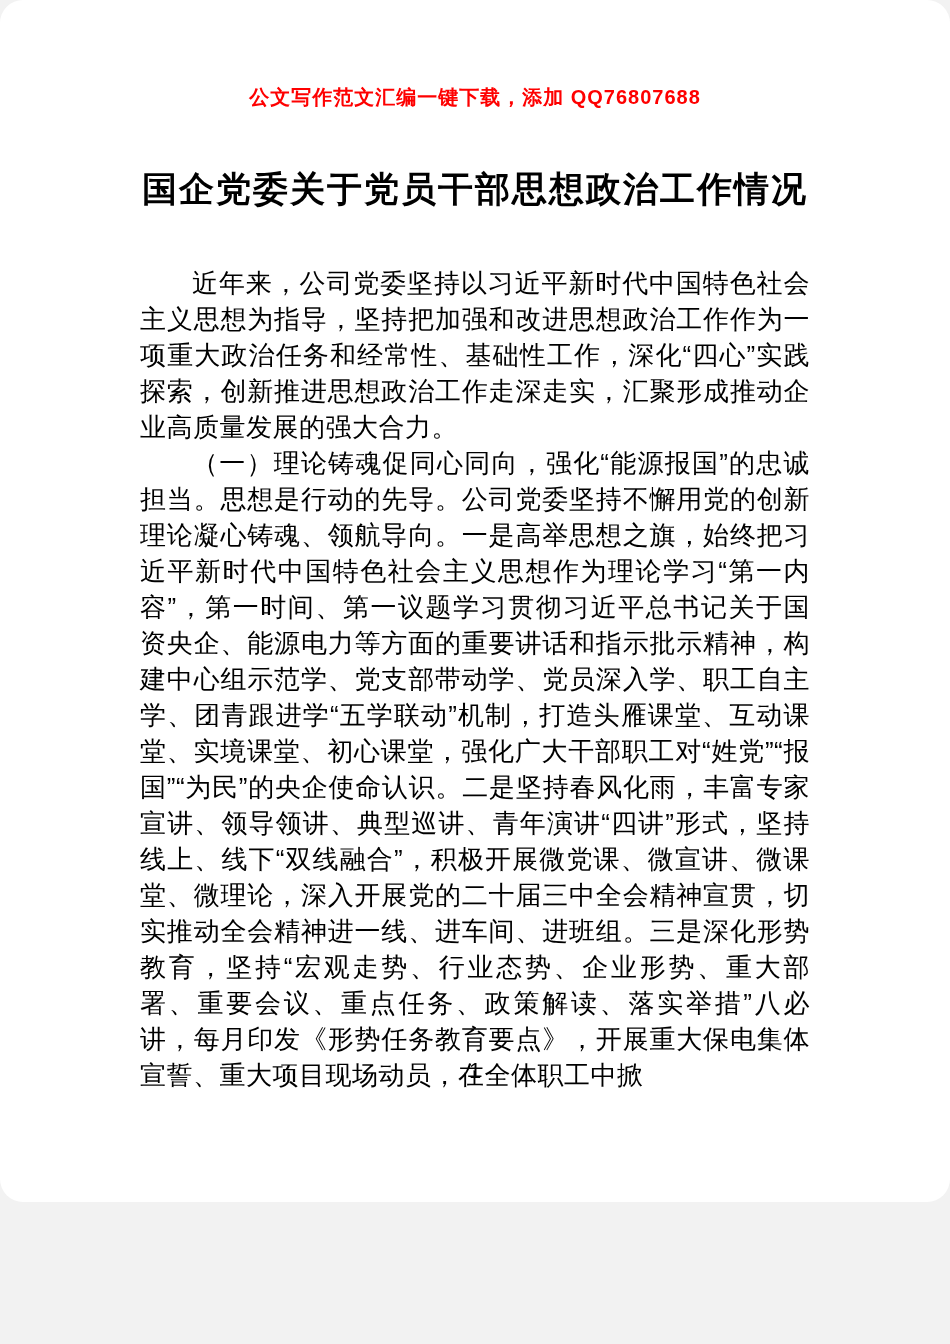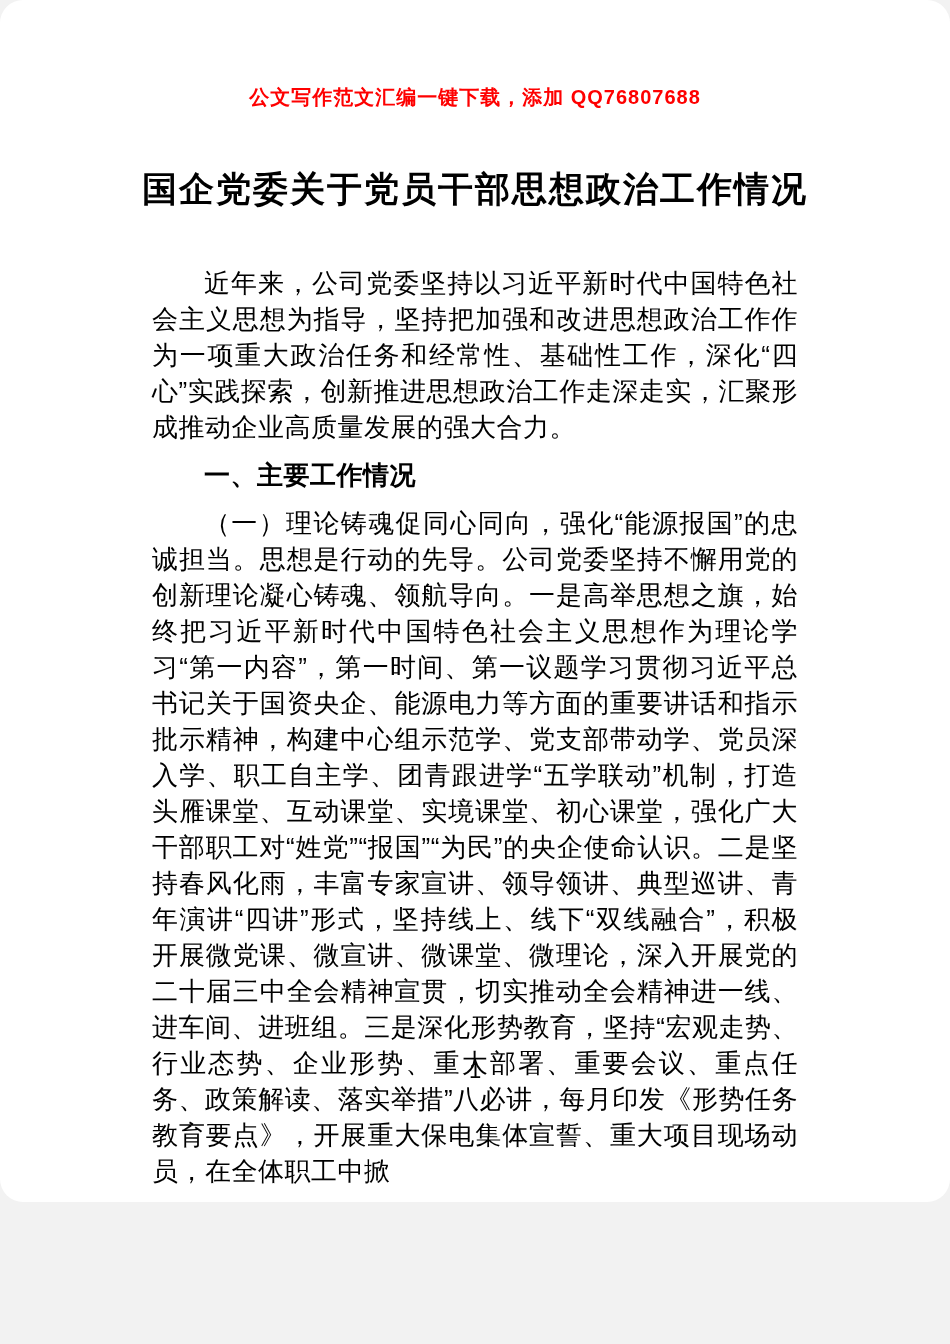--- a/index.html
+++ b/index.html
@@ -41,21 +41,21 @@
   }
   .doc-body {
     margin-top: 38px;
     font-size: 26px;
     line-height: 36px;
     text-align: justify;
     text-justify: inter-ideograph;
     letter-spacing: 0.5px;
   }
   .doc-body p {
-    margin: 12px;
+    margin: 0;
     text-indent: 2em;
   }
   .section-heading {
     font-weight: 700;
   }
   .page-footer {
     position: absolute;
     left: 0;
     right: 0;
     bottom: 118px;
@@ -72,21 +72,20 @@
   <div class="promo">
     <span>公文写作范文汇编一键下载，添加 QQ76807688</span>
   </div>
 
   <h1 class="doc-title">
     <span class="title-line">国企党委关于党员干部思想政治工作情况</span>
   </h1>
 
   <div class="doc-body">
     <p>近年来，公司党委坚持以习近平新时代中国特色社会主义思想为指导，坚持把加强和改进思想政治工作作为一项重大政治任务和经常性、基础性工作，深化“四心”实践探索，创新推进思想政治工作走深走实，汇聚形成推动企业高质量发展的强大合力。</p>
-    <p class="section-heading">一、主要工作情况</p>
     <p>（一）理论铸魂促同心同向，强化“能源报国”的忠诚担当。思想是行动的先导。公司党委坚持不懈用党的创新理论凝心铸魂、领航导向。一是高举思想之旗，始终把习近平新时代中国特色社会主义思想作为理论学习“第一内容”，第一时间、第一议题学习贯彻习近平总书记关于国资央企、能源电力等方面的重要讲话和指示批示精神，构建中心组示范学、党支部带动学、党员深入学、职工自主学、团青跟进学“五学联动”机制，打造头雁课堂、互动课堂、实境课堂、初心课堂，强化广大干部职工对“姓党”“报国”“为民”的央企使命认识。二是坚持春风化雨，丰富专家宣讲、领导领讲、典型巡讲、青年演讲“四讲”形式，坚持线上、线下“双线融合”，积极开展微党课、微宣讲、微课堂、微理论，深入开展党的二十届三中全会精神宣贯，切实推动全会精神进一线、进车间、进班组。三是深化形势教育，坚持“宏观走势、行业态势、企业形势、重大部署、重要会议、重点任务、政策解读、落实举措”八必讲，每月印发《形势任务教育要点》，开展重大保电集体宣誓、重大项目现场动员，在全体职工中掀</p>
   </div>
 
   <div class="page-footer">
     <span>1</span>
   </div>
 
 </div>
 
 </body></html>

